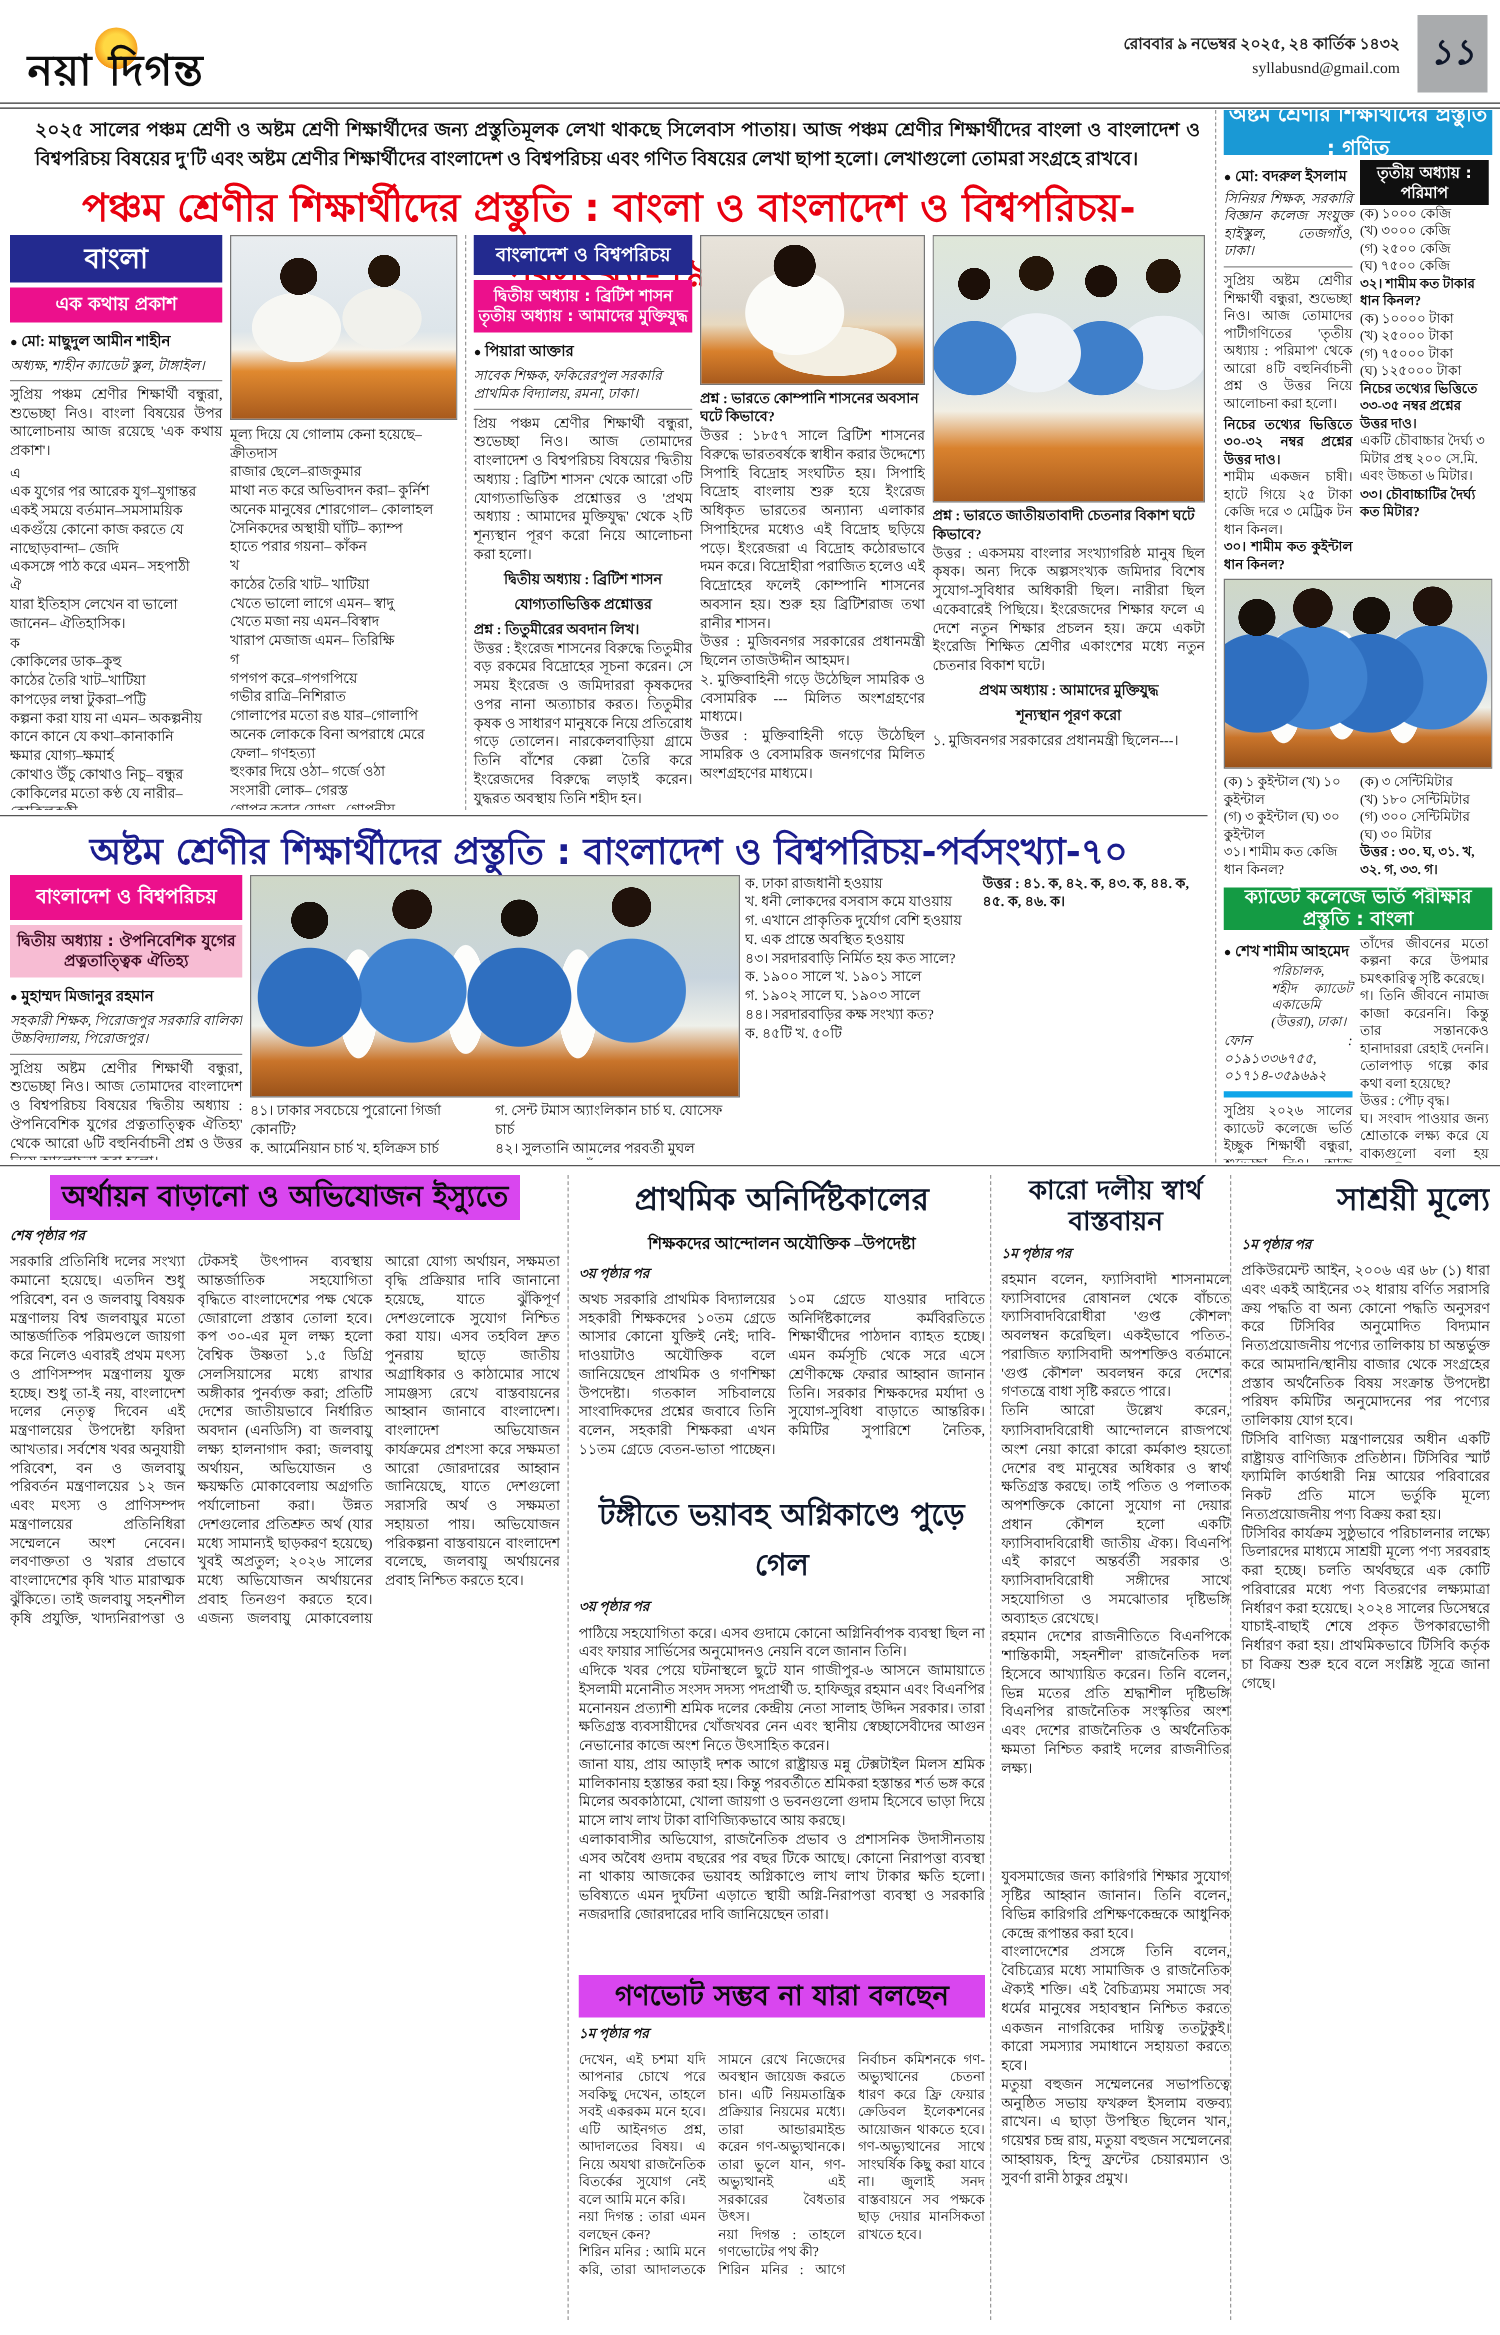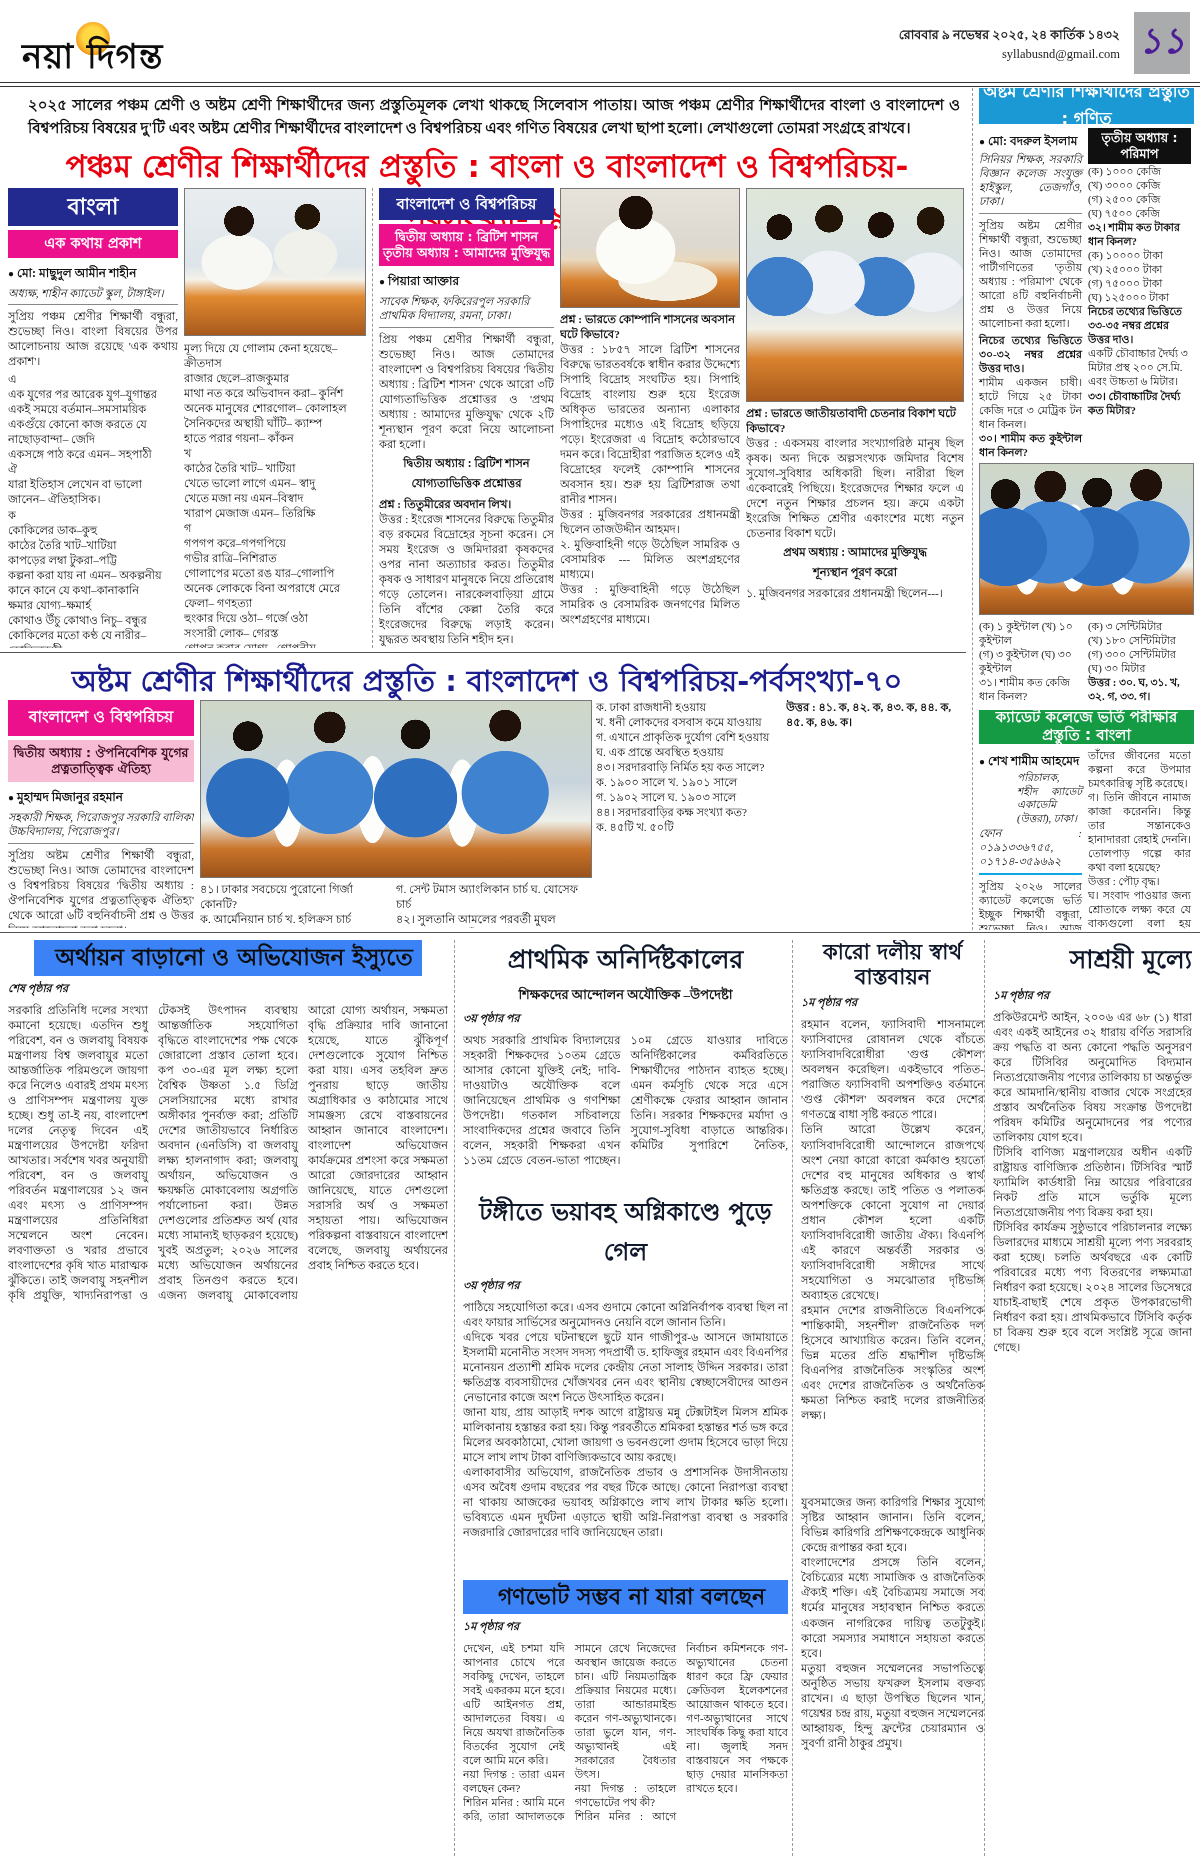--- a/index.html
+++ b/index.html
@@ -9,30 +9,30 @@
   .pre{white-space:pre-line;}
   .just{text-align:justify;}
   .clip{overflow:hidden;}
   
   .logo{font-family:"DejaVu Sans",sans-serif;font-weight:bold;font-size:34px;letter-spacing:1px;color:#0d0d0d;}
   .sun{position:absolute;left:54px;top:-8px;width:34px;height:34px;border-radius:50%;
        background:radial-gradient(circle at 50% 45%, #ffd843 0 40%, #f59a1b 70%, rgba(245,154,27,0) 72%);z-index:0;}
   .logo span.t{position:relative;z-index:1;}
   .masthead{font-family:"DejaVu Sans",sans-serif;font-weight:bold;font-size:48px;color:#0f9b90;}
   .dateblk{font-size:12.5px;text-align:right;line-height:1.5;color:#222;}
-  .pagebox{background:#a9abad;color:#4c1d95;font-style:italic;font-weight:bold;font-size:36px;
+  .pagebox{background:#a9abad;color:#0f172a;font-style:italic;font-weight:bold;font-size:28px;
            display:flex;align-items:center;justify-content:center;}
   .hdr-rule{border-top:1px solid #333;border-bottom:1px solid #333;height:3px;}
   .hrule{border-top:1px solid #555;height:0;}
   
   .h-red{color:#e8000f;font-weight:bold;font-size:31px;text-align:center;font-family:"DejaVu Sans",sans-serif;}
   .h-navy{color:#1b1d8e;font-weight:bold;font-size:29px;text-align:center;font-family:"DejaVu Sans",sans-serif;}
   .h-black{color:#0f172a;font-weight:bold;text-align:center;font-family:"DejaVu Sans",sans-serif;}
   .banner{font-family:"DejaVu Sans",sans-serif;font-weight:bold;text-align:center;display:flex;align-items:center;justify-content:center;}
-  .bn-gray{background:#3b82f6;color:#0d0d0d;font-size:23px;padding-left:12px;}
+  .bn-gray{background:#d946ef;color:#0d0d0d;font-size:23px;}
   .bn-blue{background:#1a99d5;color:#fff;font-size:16.5px;}
   .bn-green{background:#149b44;color:#fff;font-size:15px;line-height:1.15;}
   .navybox{background:#232a8f;color:#fff;font-weight:bold;text-align:center;display:flex;align-items:center;justify-content:center;font-family:"DejaVu Sans",sans-serif;}
   .magbox{background:#ec108c;color:#fff;font-weight:bold;text-align:center;display:flex;align-items:center;justify-content:center;font-family:"DejaVu Sans",sans-serif;}
   .pinkbox{background:#f7bcd3;color:#3c0a22;font-weight:bold;text-align:center;display:flex;align-items:center;justify-content:center;font-family:"DejaVu Sans",sans-serif;}
   .blackbox{background:#101010;color:#fff;font-weight:bold;text-align:center;display:flex;align-items:center;justify-content:center;font-family:"DejaVu Sans",sans-serif;}
   
   .byline{font-weight:bold;font-size:12px;margin:6px 0 2px 0;}
   .bdot{color:#111;font-size:10px;margin-right:3px;}
   .role{font-style:italic;font-size:11px;line-height:1.3;border-bottom:1px solid #888;padding-bottom:4px;margin-bottom:4px;}
@@ -137,21 +137,21 @@
 (গ) ৩০০ সেন্টিমিটার
 (ঘ) ৩০ মিটার</div>
         <div class="qb">উত্তর : ৩০. ঘ, ৩১. খ, ৩২. গ, ৩৩. গ।</div>
       </div>
     </div>
     <div class="banner bn-green" style="height:34px;margin-top:6px;">ক্যাডেট কলেজে ভর্তি পরীক্ষার প্রস্তুতি : বাংলা</div>
     <div style="display:flex;gap:6px;margin-top:4px;">
       <div style="width:103px;" class="small just">
         <div class="byline"><span class="bdot">●</span><span>শেখ শামীম আহমেদ</span></div>
         <div style="font-style:italic;font-size:10.5px;line-height:1.3;margin-left:38px;">পরিচালক, শহীদ ক্যাডেট একাডেমি (উত্তরা), ঢাকা।</div>
-        <div class="role" style="border-bottom:2px solid #0ea5e9;">ফোন : ০১৯১৩৩৬৭৫৫, ০১৭১৪-৩৫৯৬৯২</div>
+        <div class="role" style="border-bottom:5px solid #0ea5e9;">ফোন : ০১৯১৩৩৬৭৫৫, ০১৭১৪-৩৫৯৬৯২</div>
         <div class="just">সুপ্রিয় ২০২৬ সালের ক্যাডেট কলেজে ভর্তি ইচ্ছুক শিক্ষার্থী বন্ধুরা, শুভেচ্ছা নিও। আজ বাংলা বিষয় থেকে ৭টি মডেল প্রশ্ন ও উত্তর নিয়ে আলোচনা করব।</div>
 
       </div>
       <div style="width:103px;" class="small just pre">তাঁদের জীবনের মতো কল্পনা করে উপমার চমৎকারিত্ব সৃষ্টি করেছে।
 গ। তিনি জীবনে নামাজ কাজা করেননি। কিন্তু তার সন্তানকেও হানাদাররা রেহাই দেননি। তোলপাড় গল্পে কার কথা বলা হয়েছে?
 উত্তর : পৌঢ় বৃদ্ধ।
 ঘ। সংবাদ পাওয়ার জন্য শ্রোতাকে লক্ষ্য করে যে বাক্যগুলো বলা হয় তাকে কী বাক্য বলা হয়?
 উত্তর : প্রশ্নবাক্য/জিজ্ঞাসা বাক্য।
 ঙ। বাংলা সাহিত্যে অনেক পূর্ব থেকেই উপমার ব্যবহার চলে আসছে। উপমা কাকে বলে?</div>
     </div>

